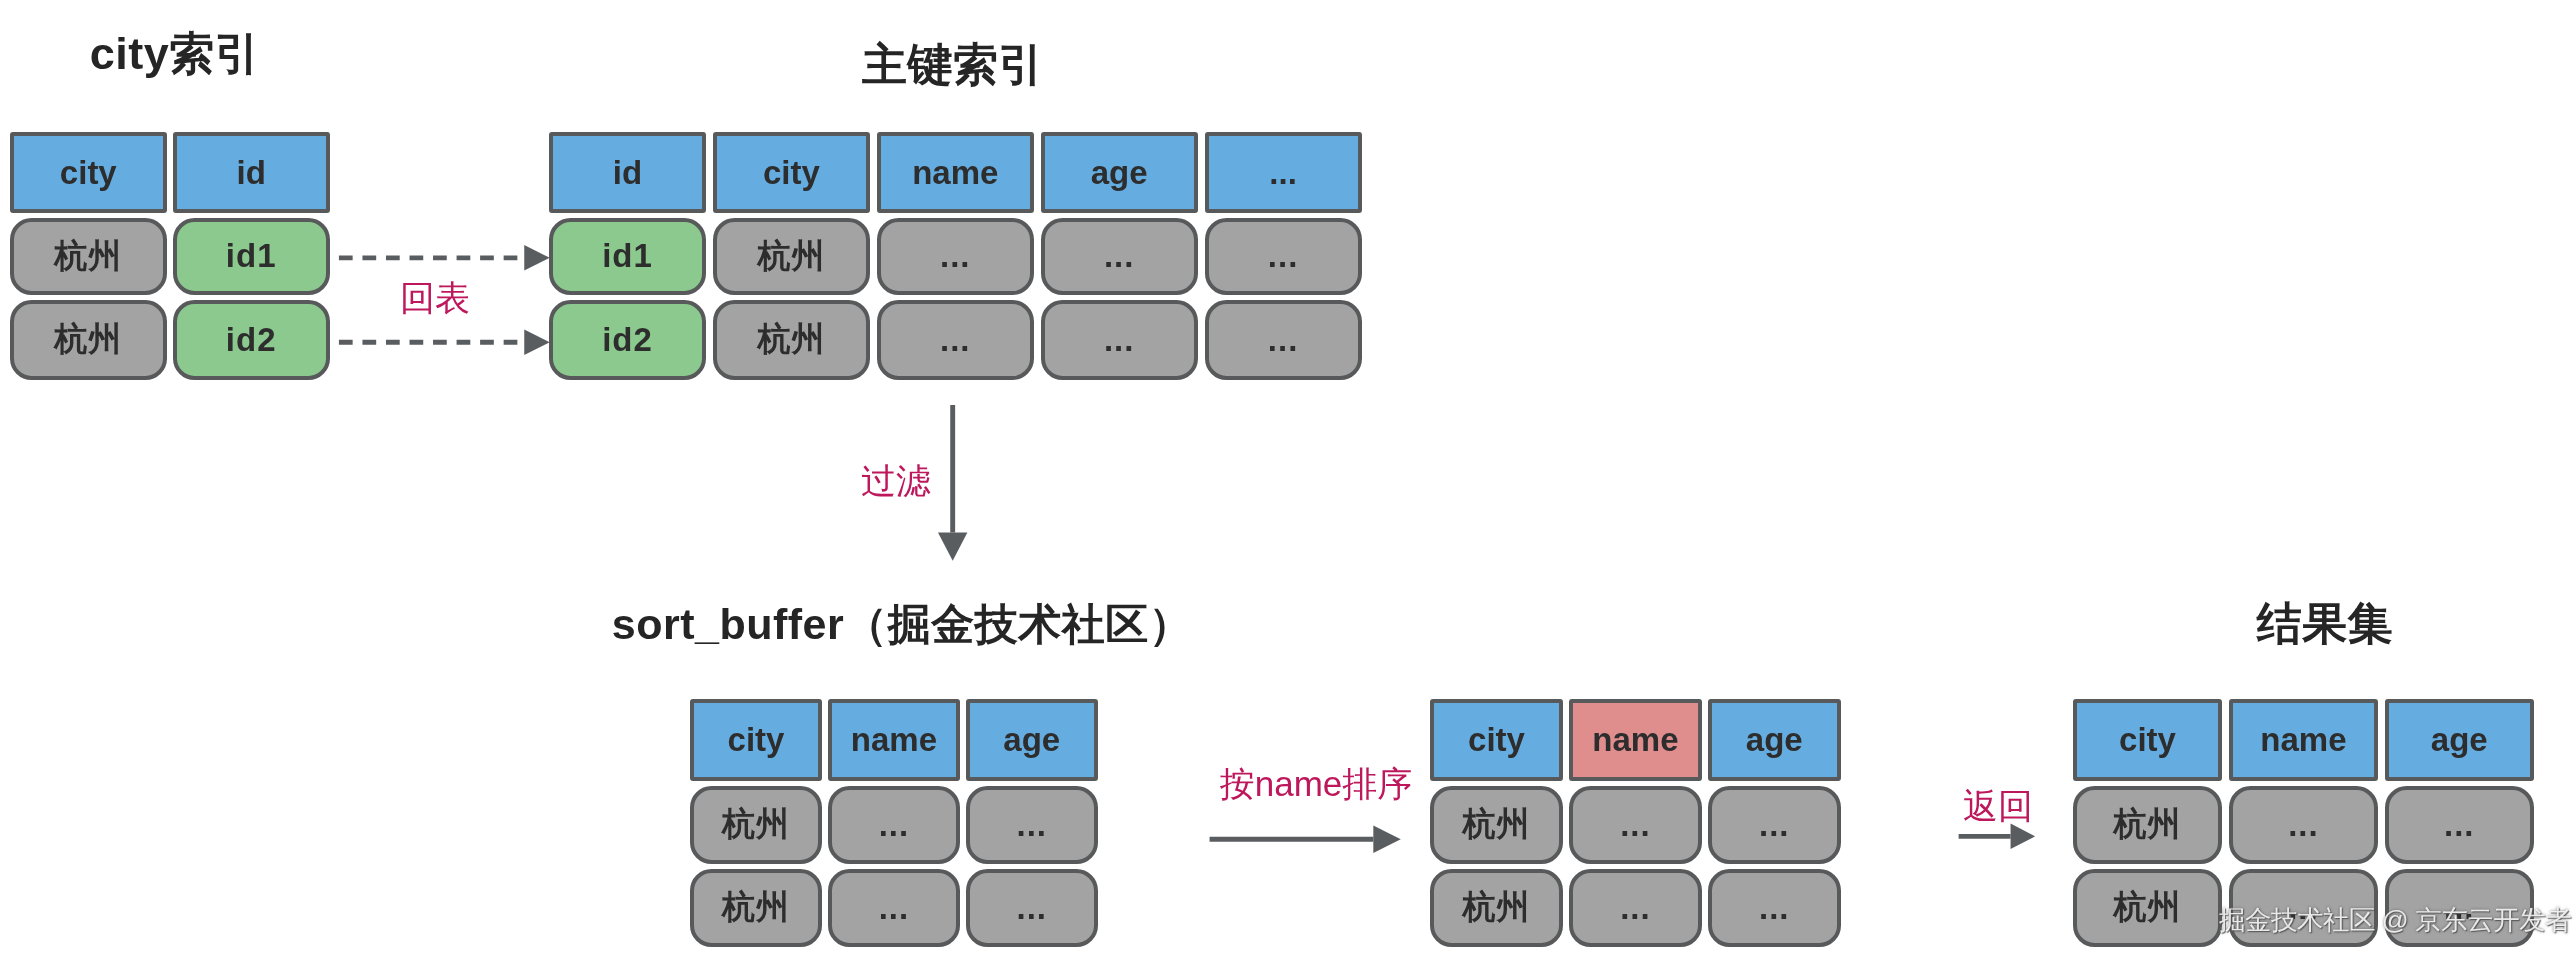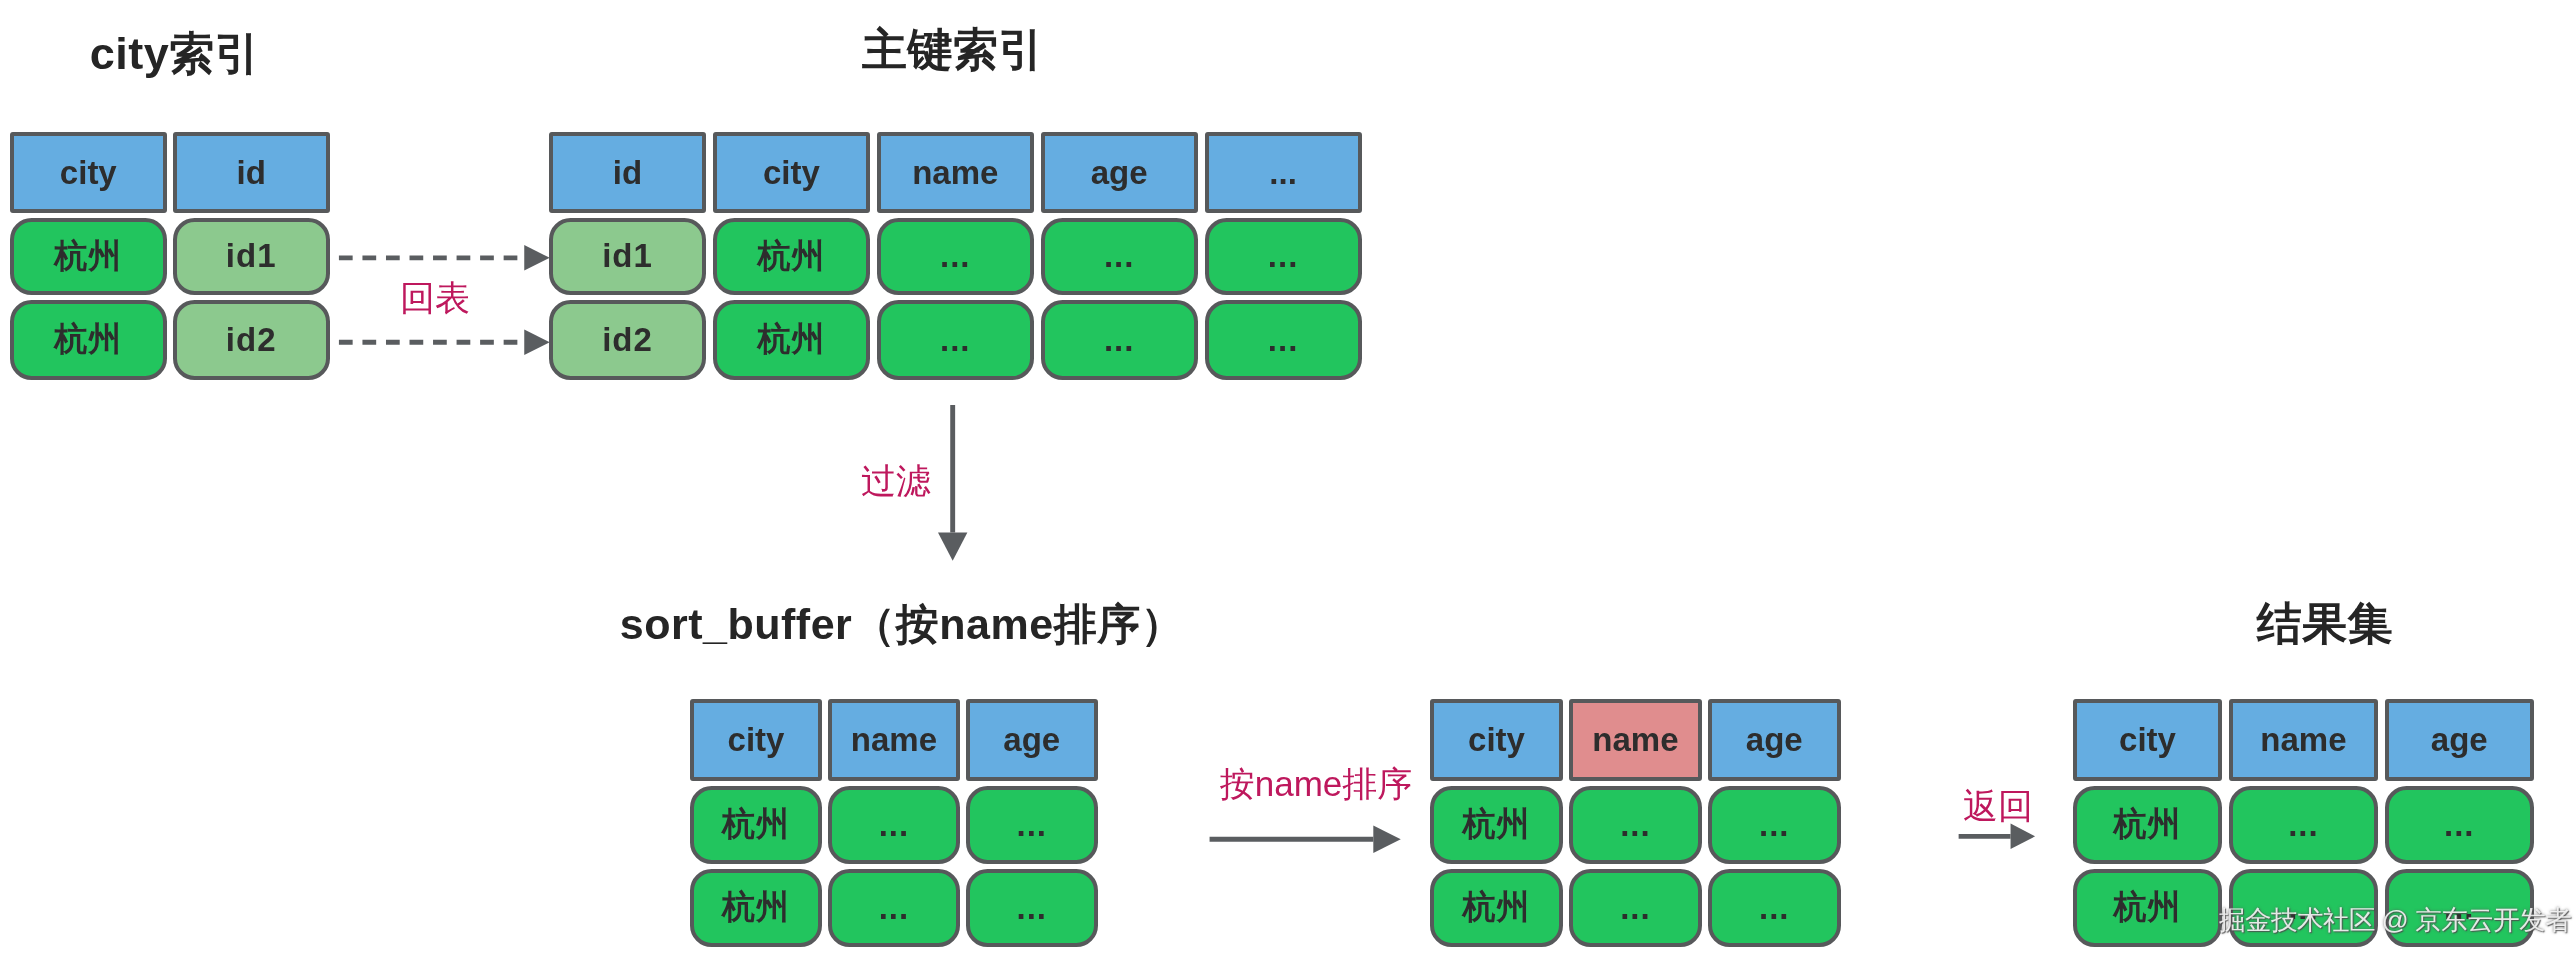--- a/index.html
+++ b/index.html
@@ -25,21 +25,21 @@
   .tbl{position:absolute;display:grid;font-weight:bold;}
   .tbl .hd{
     background:var(--header-blue,#65ADE1);
     border:4.9px solid var(--border-grey,#57595B);
     border-radius:2.9px;box-sizing:border-box;
     display:flex;align-items:center;justify-content:center;
     font-size:33px;color:#2d2d2d;
   }
   .tbl .hd.red{background:var(--header-red,#E08D8E);}
   .tbl .cell{
-    background:#22c55e;
+    background:#a3a3a3;
     border:4.9px solid var(--border-grey,#57595B);
     border-radius:21.6px;box-sizing:border-box;
     display:flex;align-items:center;justify-content:center;
     font-size:33px;color:#2d2d2d;letter-spacing:1px;
   }
   .tbl .cell.green{background:var(--cell-green,#8CC98E);}
 
   .watermark{
     position:absolute;white-space:nowrap;
     font-size:26.5px;font-weight:400;letter-spacing:-0.5px;
@@ -69,22 +69,22 @@
       <line class="arrow-line" x1="1233" y1="856" x2="1400" y2="856" stroke-width="5"></line>
       <polygon class="arrow-head" points="1400,842 1400,870 1428,856"></polygon>
     </g>
     <g>
       <line class="arrow-line" x1="1997" y1="853" x2="2050" y2="853" stroke-width="5"></line>
       <polygon class="arrow-head" points="2050,840 2050,866 2075,853"></polygon>
     </g>
   </svg>
 
   <div class="diagram-title" style="left:175px;top:23.5px;">city索引</div>
-  <div class="diagram-title" style="left:953px;top:20px;">主键索引</div>
-  <div class="diagram-title sb-title" style="left:902px;top:596px;">sort_buffer（按name排序）</div>
+  <div class="diagram-title" style="left:953px;top:35px;">主键索引</div>
+  <div class="diagram-title sb-title" style="left:902px;top:596px;">sort_buffer（掘金技术社区）</div>
   <div class="diagram-title" style="left:2305px;top:594px;margin-left:20px;">结果集</div>
 
   <div class="arrow-label" style="left:435px;top:298px;">回表</div>
   <div class="arrow-label" style="left:896px;top:481px;">过滤</div>
   <div class="arrow-label" style="left:1316px;top:784px;">按name排序</div>
   <div class="arrow-label" style="left:1998px;top:806px;">返回</div>
 
   <div class="tbl" style="left:9.8px;top:132px;grid-template-columns:157px 157px;column-gap:5.9px;grid-template-rows:81px 77px 80px;row-gap:4.9px;">
     <div class="hd">city</div>
     <div class="hd">id</div>

